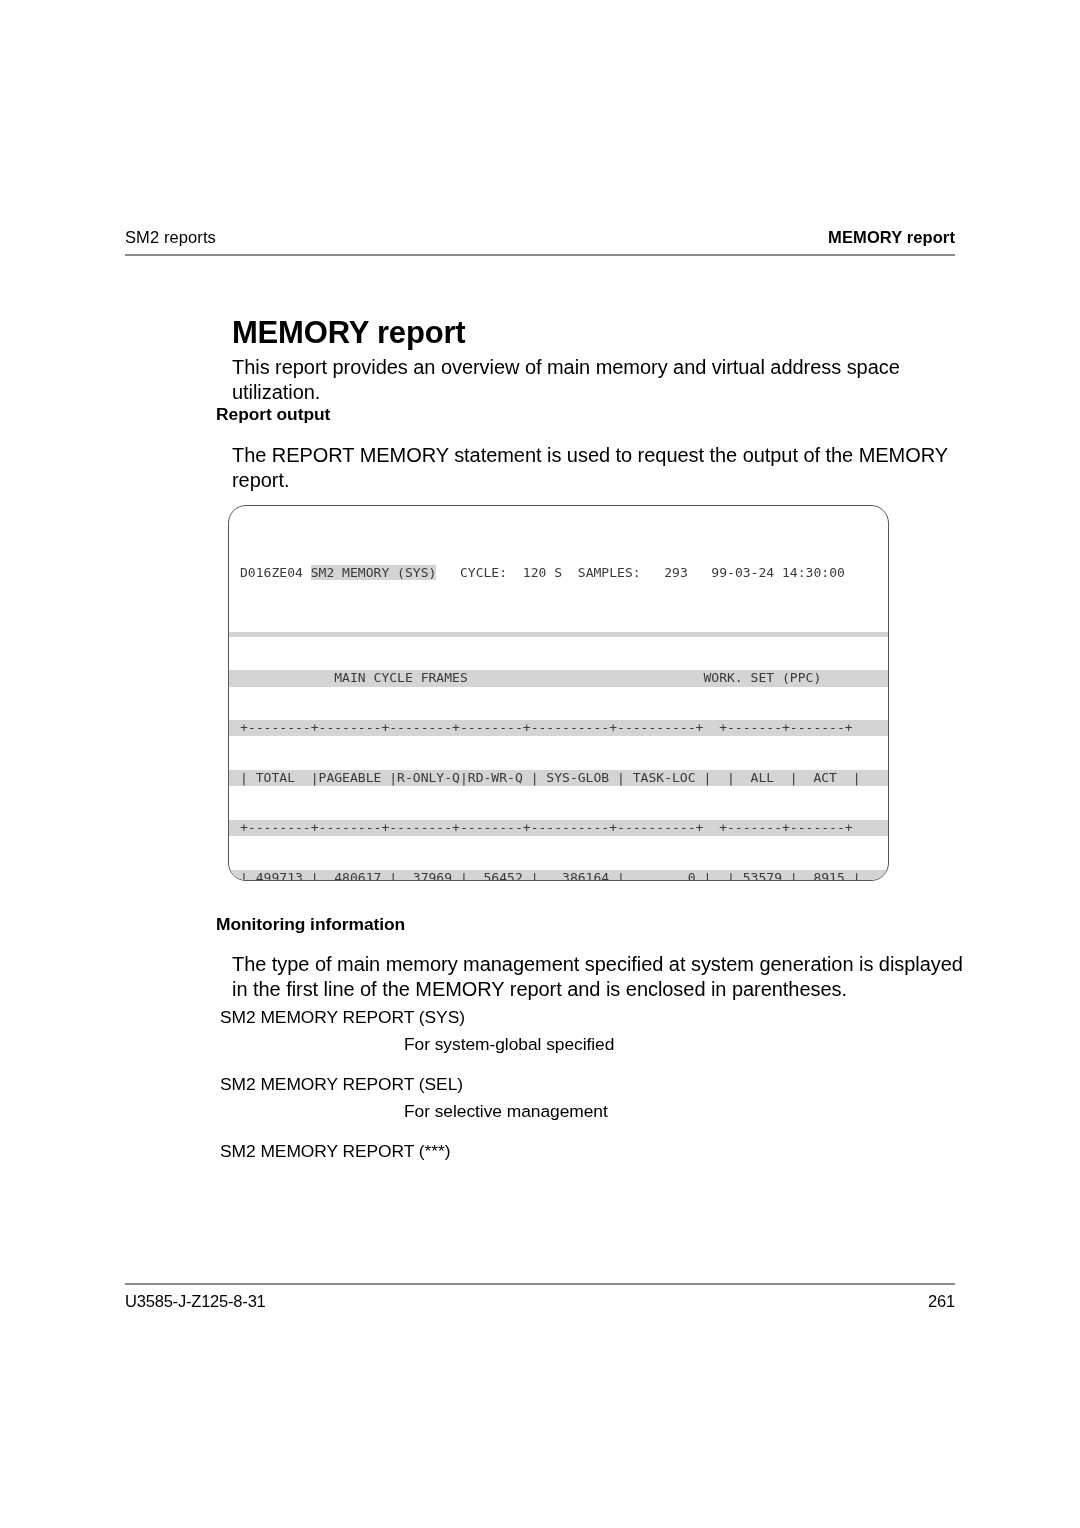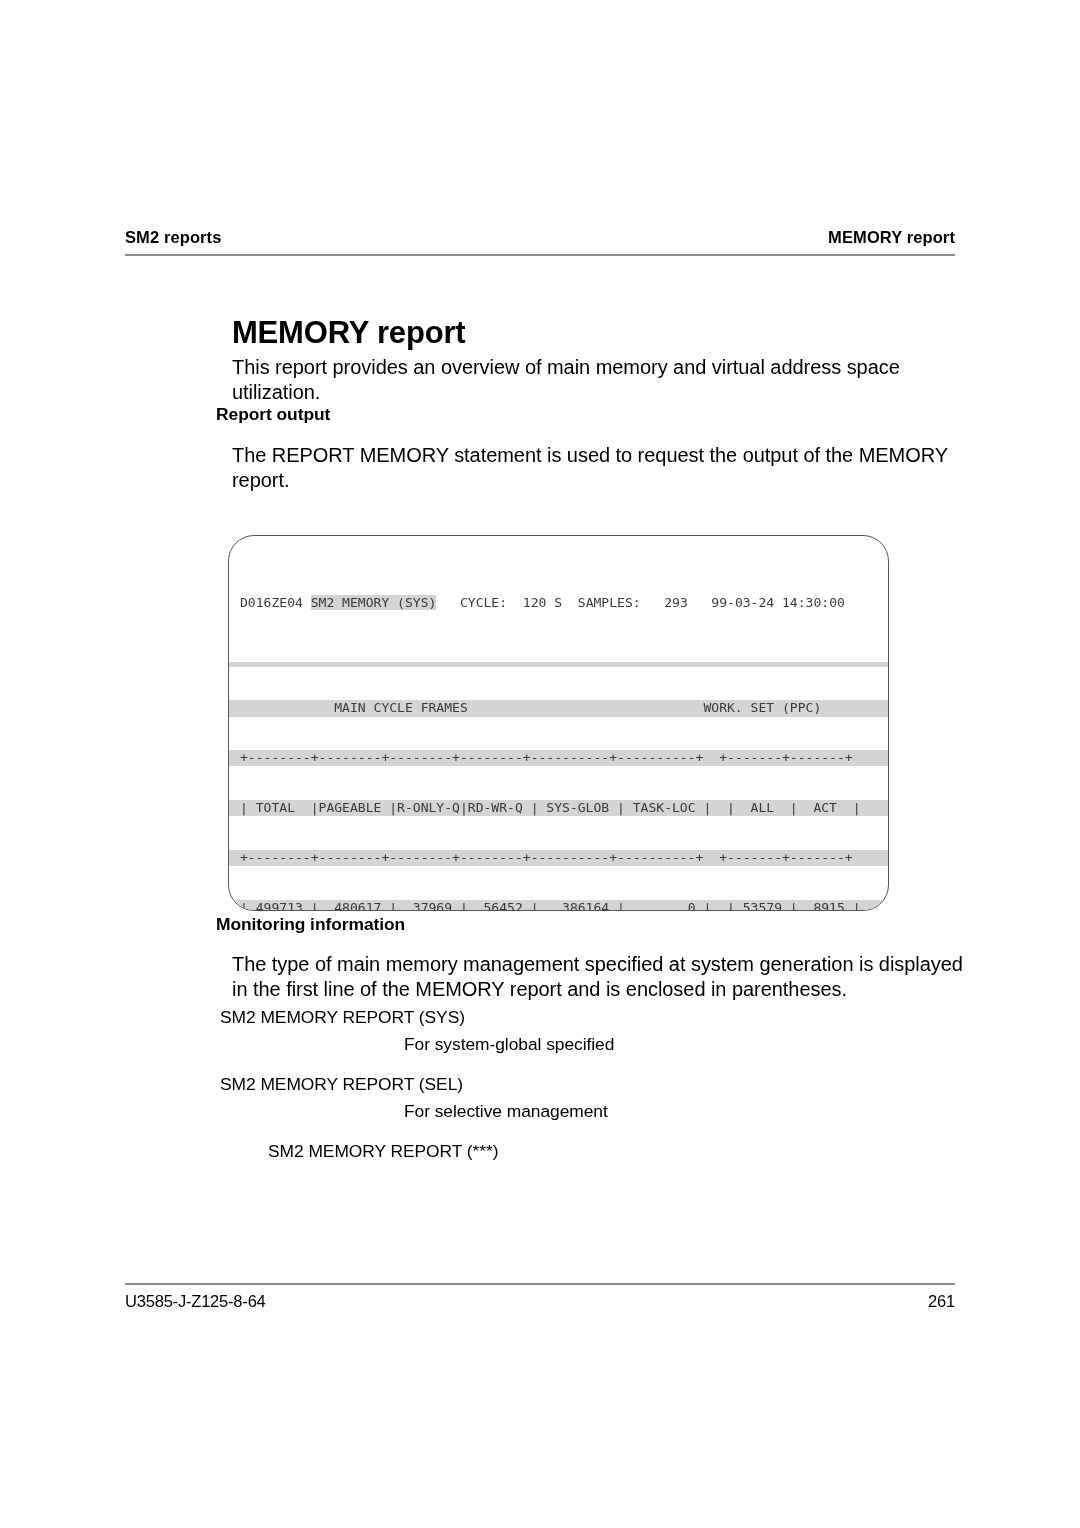--- a/index.html
+++ b/index.html
@@ -28,21 +28,21 @@
   .runhead {
     position: absolute;
     left: 125px;
     top: 228px;
     width: 830px;
     display: flex;
     justify-content: space-between;
     align-items: baseline;
     font-size: 16.5px;
   }
-  .runhead-left { font-weight: 700; letter-spacing: .1px; }
+  .runhead-left { font-weight: 400; letter-spacing: .1px; }
   .runhead-right { font-weight: 700; letter-spacing: .1px; }
   .head-rule {
     position: absolute;
     left: 125px;
     top: 254px;
     width: 830px;
     height: 2px;
     background: #8c8c8c;
   }
 
@@ -76,31 +76,31 @@
   .h1 { top: 404px; }
   .p2 { top: 443px; }
   .h2 { top: 914px; }
   .p3 { top: 952px; }
 
   .defblock { position: absolute; left: 220px; font-size: 17.4px; letter-spacing: -0.05px; }
   .defterm { white-space: nowrap; }
   .defdesc { margin-left: 184px; margin-top: 6px; white-space: nowrap; }
   .d1 { top: 1007px; }
   .d2 { top: 1074px; }
-  .d3 { top: 1141px; margin-left: 48px; }
+  .d3 { top: 1141px; }
 
   
   .term {
     position: absolute;
     left: 228px;
-    top: 535px;
+    top: 505px;
     width: 661px;
     height: 376px;
     border: 1.6px solid #555555;
-    border-radius: 26px;
+    border-radius: 18px;
     background: #ffffff;
     box-sizing: border-box;
     overflow: hidden;
   }
   .term-inner {
     position: absolute;
     left: 0; top: 0;
     width: 661px;
     padding: 9px 0 0 0;
     font-family: "DejaVu Sans Mono", monospace;
@@ -200,17 +200,17 @@
   <div class="defblock d2">
     <div class="defterm">SM2 MEMORY REPORT (SEL)</div>
     <div class="defdesc">For selective management</div>
   </div>
   <div class="defblock d3">
     <div class="defterm">SM2 MEMORY REPORT (***)</div>
   </div>
 
   <div class="foot-rule"></div>
   <div class="footer">
-    <span class="foot-left">U3585-J-Z125-8-64</span>
+    <span class="foot-left">U3585-J-Z125-8-31</span>
     <span class="foot-right">261</span>
   </div>
 
 </div>
 
 </body></html>

